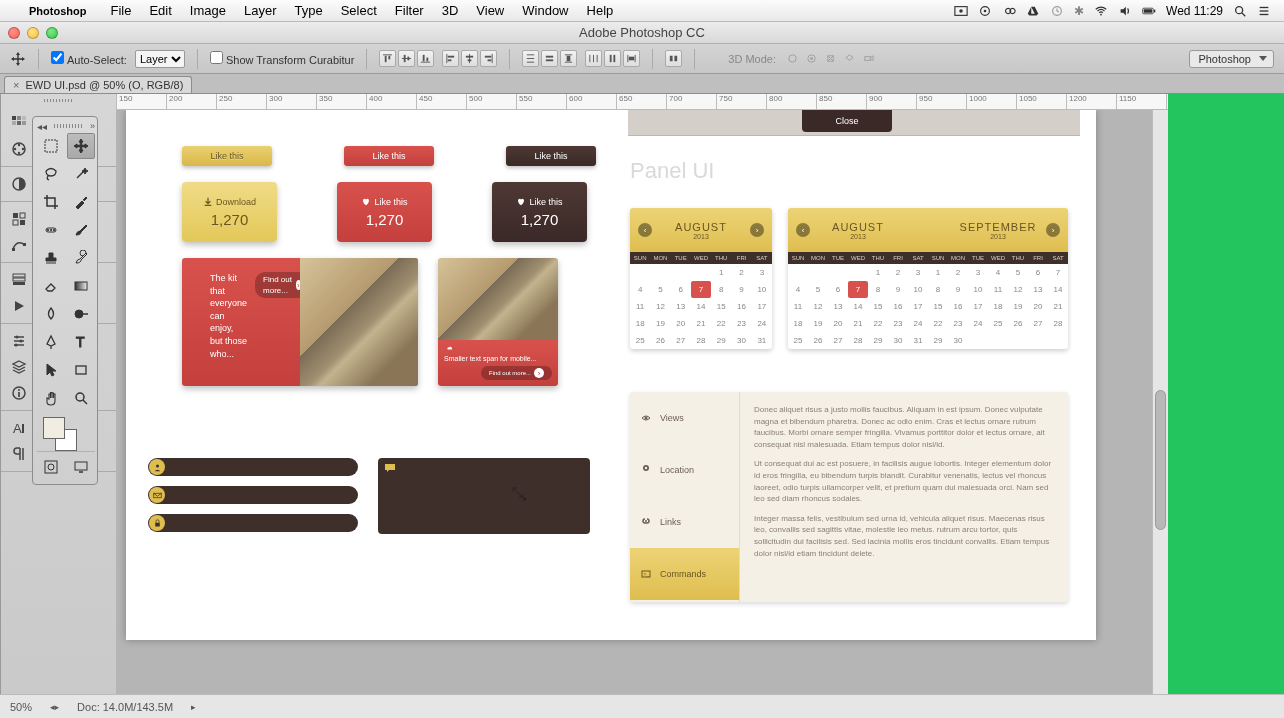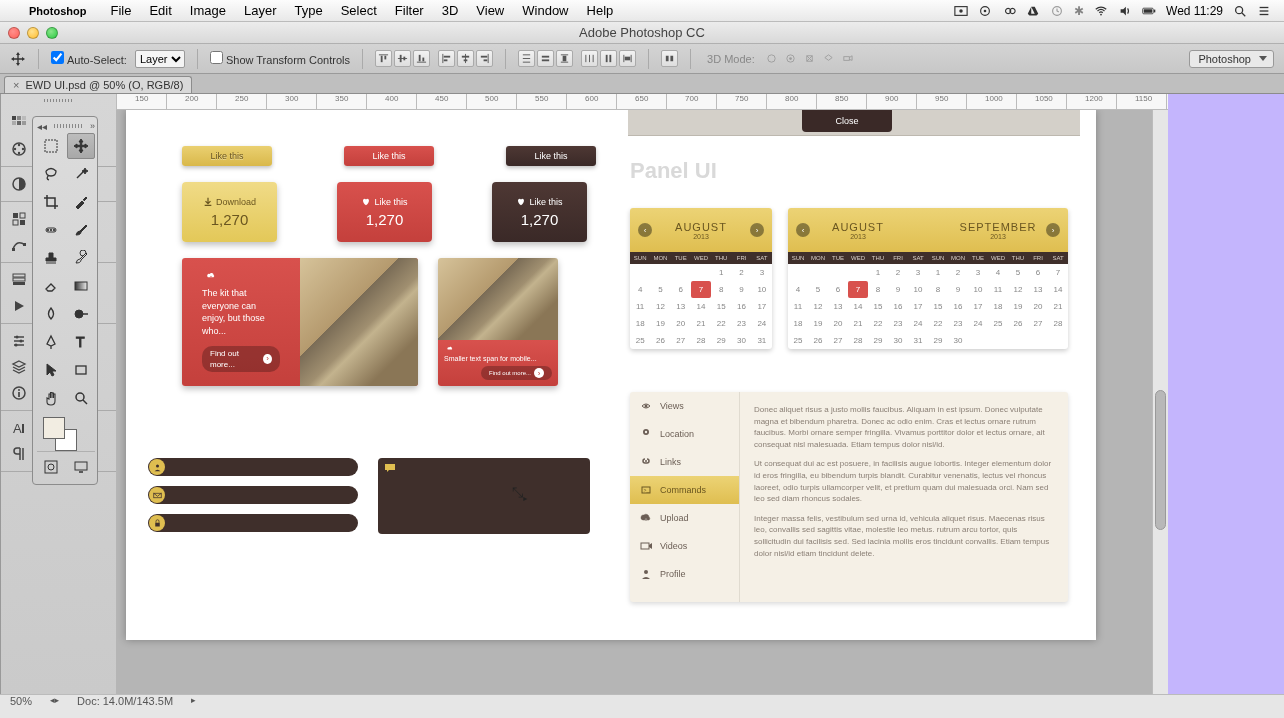--- a/index.html
+++ b/index.html
@@ -8,52 +8,52 @@
 
 .menubar{height:22px;background:linear-gradient(#fcfcfc,#e8e8e8);border-bottom:1px solid #bbb;display:flex;align-items:center;padding:0 8px;gap:0}
 .menubar .apple{font-size:14px;margin-right:6px}
 .menubar .app{font-weight:bold;margin:0 15px}
 .menubar .mi{margin:0 9px;font-size:13px}
 .menubar .spacer{flex:1}
 .menubar .ri{margin:0 5px;font-size:12px;display:inline-flex;align-items:center}
 .menubar .ri svg{width:14px;height:14px}
 
 
-.window{position:absolute;left:0;top:22px;right:0;bottom:0;background:#c4b5fd}
+.window{position:absolute;left:0;top:22px;right:0;bottom:0;background:#22c55e}
 .titlebar{height:22px;background:linear-gradient(#ececec,#d9d9d9);border-bottom:1px solid #b0b0b0;display:flex;align-items:center;padding:0 8px;position:relative}
 .tl{display:flex;gap:7px}
 .tl span{width:12px;height:12px;border-radius:50%;border:1px solid rgba(0,0,0,.25)}
 .tl .r{background:radial-gradient(circle at 40% 35%,#ff908c,#ff5f57)}
 .tl .y{background:radial-gradient(circle at 40% 35%,#ffe28f,#ffbd2e)}
 .tl .g{background:radial-gradient(circle at 40% 35%,#8ae58a,#28c940)}
 .titlebar .title{position:absolute;left:0;right:0;text-align:center;font-size:13px;color:#444}
 
 
 .optbar{height:30px;background:linear-gradient(#d4d4d4,#c7c7c7);border-bottom:1px solid #9a9a9a;display:flex;align-items:center;padding:0 10px;gap:8px;font-size:11px;color:#333}
 .optbar .move{display:flex;align-items:center}
 .optbar .sep{width:1px;height:20px;background:#aaa;margin:0 4px}
 .optbar input[type=checkbox]{margin:0 3px 0 0}
 .optbar select{font-size:11px;height:18px;border:1px solid #999;background:#f5f5f5;border-radius:2px}
 .optbar .optspacer{flex:1}
 .optbar .essentials{border:1px solid #999;background:#e9e9e9;border-radius:3px;padding:2px 22px 2px 8px;position:relative;font-size:11px}
 .optbar .essentials:after{content:"";position:absolute;right:6px;top:5px;border-left:4px solid transparent;border-right:4px solid transparent;border-top:5px solid #555}
 .optbar .ico{width:17px;height:17px;display:inline-flex;align-items:center;justify-content:center;border:1px solid #aaa;border-radius:2px;background:linear-gradient(#f2f2f2,#dedede)}
 .optbar .ico svg{width:11px;height:11px;fill:#555}
 .optbar .group{display:flex;gap:2px}
-.optbar .label3d{color:#888;margin-left:4px}
+.optbar .label3d{color:#888;margin-left:21px}
 
 
 .doctabs{height:20px;background:#bfbfbf;display:flex;align-items:flex-end;padding-left:4px;border-bottom:1px solid #8c8c8c}
 .doctab{background:#d9d9d9;border:1px solid #8c8c8c;border-bottom:none;border-radius:3px 3px 0 0;padding:2px 8px;font-size:11px;display:flex;align-items:center;gap:6px;color:#333}
 .doctab .x{font-size:11px;color:#666}
 
 
 .main{position:absolute;top:72px;left:0;right:0;bottom:24px;display:flex}
 .ruler-h{position:absolute;top:0;left:16px;right:116px;height:16px;background:#f7f7f7;border-bottom:1px solid #bbb;font-size:8px;color:#777;display:flex;overflow:hidden}
-.ruler-h span{flex:0 0 50px;border-left:1px solid #bbb;padding-left:18px}
+.ruler-h span{flex:0 0 50px;border-left:1px solid #bbb;padding-left:2px}
 .ruler-v{position:absolute;top:16px;left:0;bottom:0;width:16px;background:#f7f7f7;border-right:1px solid #bbb;font-size:8px;color:#777;display:flex;flex-direction:column;overflow:hidden}
 .ruler-v span{flex:0 0 50px;border-top:1px solid #bbb;padding-top:1px;writing-mode:vertical-lr;transform:rotate(180deg);text-align:right}
 .ruler-box{position:absolute;top:0;left:0;width:16px;height:16px;background:#f7f7f7;border-right:1px solid #bbb;border-bottom:1px solid #bbb}
 
 .canvas-wrap{position:absolute;top:16px;left:16px;right:116px;bottom:0;background:#b5b5b5;overflow:auto}
 .canvas{position:absolute;left:110px;top:0;width:970px;height:530px;background:#fff;box-shadow:0 0 8px rgba(0,0,0,.3)}
 
 
 .tools{position:absolute;top:116px;left:32px;width:66px;background:linear-gradient(#dcdcdc,#cfcfcf);border:1px solid #8c8c8c;border-radius:4px;padding:4px;display:grid;grid-template-columns:1fr 1fr;gap:2px;z-index:5}
 .tools .tool{width:28px;height:26px;display:flex;align-items:center;justify-content:center;border-radius:2px;position:relative}
@@ -75,21 +75,21 @@
 .rpanels .pgrp{border-bottom:1px solid #aaa;padding:4px 0}
 .rpanels .pi{display:flex;align-items:center;gap:8px;padding:5px 10px;font-size:11px;color:#333}
 .rpanels .pi svg{width:16px;height:16px;fill:#444}
 .rpanels .pi .b{font-weight:bold}
 
 
 .vscroll{width:16px;background:#e6e6e6;border-left:1px solid #bbb;position:absolute;right:116px;top:16px;bottom:0}
 .vscroll .thumb{position:absolute;left:2px;right:2px;top:280px;height:140px;background:#b8b8b8;border:1px solid #999;border-radius:7px}
 
 
-.status{position:absolute;left:0;right:0;bottom:0;height:24px;background:#e6e6e6;border-top:1px solid #bbb;display:flex;align-items:flex-start;padding:0 10px;gap:16px;font-size:11px;color:#555}
+.status{position:absolute;left:0;right:0;bottom:0;height:24px;background:#e6e6e6;border-top:1px solid #bbb;display:flex;align-items:center;padding:0 10px;gap:16px;font-size:11px;color:#555}
 .status .carets{margin:0 2px;font-size:9px}
 
 
 .canvas{font-family:Helvetica,Arial,sans-serif}
 .row-btns{position:absolute;top:36px;left:56px;display:flex;gap:72px}
 .btn-pill{width:90px;height:20px;border-radius:3px;display:flex;align-items:center;justify-content:center;font-size:9px;color:#fff;box-shadow:0 2px 4px rgba(0,0,0,.25)}
 .btn-yellow{background:linear-gradient(#ead071,#d9b84a);color:#6a5620;text-shadow:0 1px 0 rgba(255,255,255,.4)}
 .btn-red{background:linear-gradient(#d8514d,#c4403c)}
 .btn-dark{background:linear-gradient(#4e3834,#3a2927)}
 
@@ -97,31 +97,31 @@
 .card{width:95px;height:60px;border-radius:4px;box-shadow:0 3px 6px rgba(0,0,0,.25);display:flex;flex-direction:column;align-items:center;justify-content:center;gap:4px}
 .card-yellow{background:linear-gradient(#f0db87,#e3c858);color:#6a5620}
 .card-red{background:linear-gradient(#d8514d,#c4403c);color:#fff}
 .card-dark{background:linear-gradient(#4e3834,#3a2927);color:#fff}
 .card .cap{font-size:9px;display:flex;align-items:center;gap:3px}
 .card .cap svg{width:10px;height:10px;fill:currentColor}
 .card .cnt{font-size:15px}
 
 .row-media{position:absolute;top:148px;left:56px;display:flex;gap:20px}
 .media-big{width:236px;height:128px;background:linear-gradient(#d8514d,#c4403c);border-radius:3px;display:flex;box-shadow:0 3px 6px rgba(0,0,0,.25);overflow:hidden}
-.media-big .txt{width:50%;padding:14px 20px;color:#fff;font-size:9px;line-height:1.4;display:flex;flex-direction:column;gap:8px}
+.media-big .txt{width:50%;padding:14px 20px;color:#fff;font-size:9px;line-height:1.4;display:flex;gap:8px}
 .media-big .txt svg{width:18px;height:14px;fill:#fff}
 .media-big .img{width:50%;background:linear-gradient(135deg,#d6c39a 0%,#b59a6e 40%,#7a6c56 40%,#a08f70 55%,#c3b38e 60%,#8a7656 80%);position:relative}
 .media-sm{width:120px;height:128px;border-radius:3px;box-shadow:0 3px 6px rgba(0,0,0,.25);overflow:hidden;display:flex;flex-direction:column}
 .media-sm .img{flex:1;background:linear-gradient(135deg,#d6c39a 0%,#b59a6e 40%,#7a6c56 40%,#a08f70 55%,#c3b38e 60%,#8a7656 80%)}
 .media-sm .bar{height:46px;background:linear-gradient(#d8514d,#c4403c);color:#fff;font-size:7px;padding:6px;display:flex;flex-direction:column;gap:4px}
 .find-pill{background:rgba(0,0,0,.25);border-radius:10px;padding:2px 8px;font-size:8px;align-self:flex-start;display:flex;align-items:center;gap:3px}
 .find-pill .arr{width:10px;height:10px;border-radius:50%;background:#fff;color:#c4403c;display:inline-flex;align-items:center;justify-content:center;font-size:8px}
 
 .close-pill{position:absolute;top:0;left:676px;width:90px;height:22px;background:#3a2927;color:#fff;font-size:9px;display:flex;align-items:center;justify-content:center;border-radius:0 0 4px 4px}
-.panel-heading{position:absolute;top:48px;left:504px;font-size:22px;color:#d9d9d9;font-weight:700}
+.panel-heading{position:absolute;top:48px;left:504px;font-size:22px;color:#d9d9d9;font-weight:400}
 .form-heading{position:absolute;top:302px;left:22px;font-size:22px;color:#d9d9d9;font-weight:300}
 
 
 .cals{position:absolute;top:98px;left:504px;display:flex;gap:16px}
 .cal{border-radius:3px;box-shadow:0 2px 5px rgba(0,0,0,.2);overflow:hidden;background:#fff}
 .cal-single{width:142px}
 .cal-double{width:280px}
 .cal-head{background:linear-gradient(#ecd375,#dfbe50);display:flex;align-items:center;justify-content:center;height:44px;position:relative}
 .cal-head .month{text-align:center;color:#6a5620;font-size:11px;letter-spacing:1px}
 .cal-head .month .yr{display:block;font-size:7px;letter-spacing:0}
@@ -133,21 +133,21 @@
 .cal-dow span{padding:3px 0}
 .cal-double .cal-dow{grid-template-columns:repeat(14,1fr)}
 .cal-grid{display:grid;grid-template-columns:repeat(7,1fr);font-size:8px;text-align:center;color:#888}
 .cal-double .cal-grid{grid-template-columns:repeat(14,1fr)}
 .cal-grid span{padding:4px 0}
 .cal-grid .cur{background:#d8514d;color:#fff;border-radius:2px}
 
 
 .panel2{position:absolute;top:282px;left:504px;width:438px;height:210px;background:#f5f0e6;border-radius:3px;box-shadow:0 2px 5px rgba(0,0,0,.15);display:flex;overflow:hidden}
 .panel2 .side{width:110px;border-right:1px solid #e0dbd0}
-.panel2 .side .sitem{display:flex;align-items:center;gap:8px;padding:8px 10px;font-size:9px;color:#6b5e55}
+.panel2 .side .sitem{display:flex;align-items:center;gap:8px;padding:20px 10px;font-size:9px;color:#6b5e55}
 .panel2 .side .sitem svg{width:12px;height:12px;fill:#6b5e55}
 .panel2 .side .sitem.active{background:linear-gradient(#ecd375,#dfbe50);color:#6a5620}
 .panel2 .side .sitem.active svg{fill:#6a5620}
 .panel2 .body{flex:1;padding:12px 14px;font-size:8px;color:#8a7f75;line-height:1.45}
 .panel2 .body h4{font-size:12px;color:#6b5e55;margin-bottom:6px;font-weight:500}
 .panel2 .body p{margin-bottom:8px}
 
 
 .forms{position:absolute;top:348px;left:22px;display:flex;gap:20px}
 .forms .col1{display:flex;flex-direction:column;gap:10px}
@@ -257,21 +257,21 @@
   <div class="optbar">
     <span class="move">
         <svg width="16" height="16" viewBox="0 0 16 16">
           <path d="M8 1 L10 4 L8.7 4 L8.7 7.3 L12 7.3 L12 6 L15 8 L12 10 L12 8.7 L8.7 8.7 L8.7 12 L10 12 L8 15 L6 12 L7.3 12 L7.3 8.7 L4 8.7 L4 10 L1 8 L4 6 L4 7.3 L7.3 7.3 L7.3 4 L6 4 Z" fill="#333"></path>
         </svg>
       </span>
     <span class="sep"></span>
     <label><input type="checkbox" checked="" style=""><span>Auto-Select:</span></label>
     <select><option>Layer</option></select>
     <span class="sep"></span>
-    <label><input type="checkbox" style=""><span>Show Transform Controls</span></label>
+    <label><input type="checkbox" style=""><span>Show Transform Curabitur</span></label>
     <span class="sep"></span>
     <div class="group">
       <span class="ico">
           <svg viewBox="0 0 12 12">
             <line x1="1" y1="2" x2="11" y2="2" stroke="#555"></line>
             <rect x="3" y="3" width="2" height="7" fill="#555"></rect>
             <rect x="7" y="3" width="2" height="4" fill="#555"></rect>
           </svg>
         </span>
       <span class="ico">

